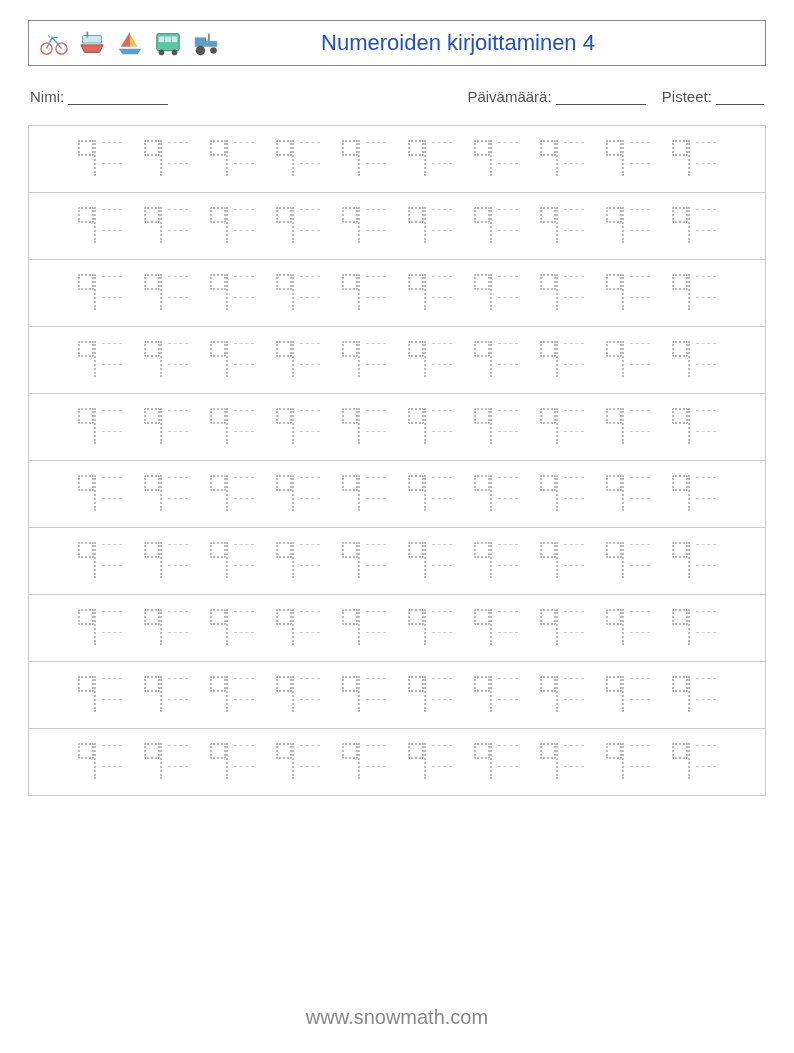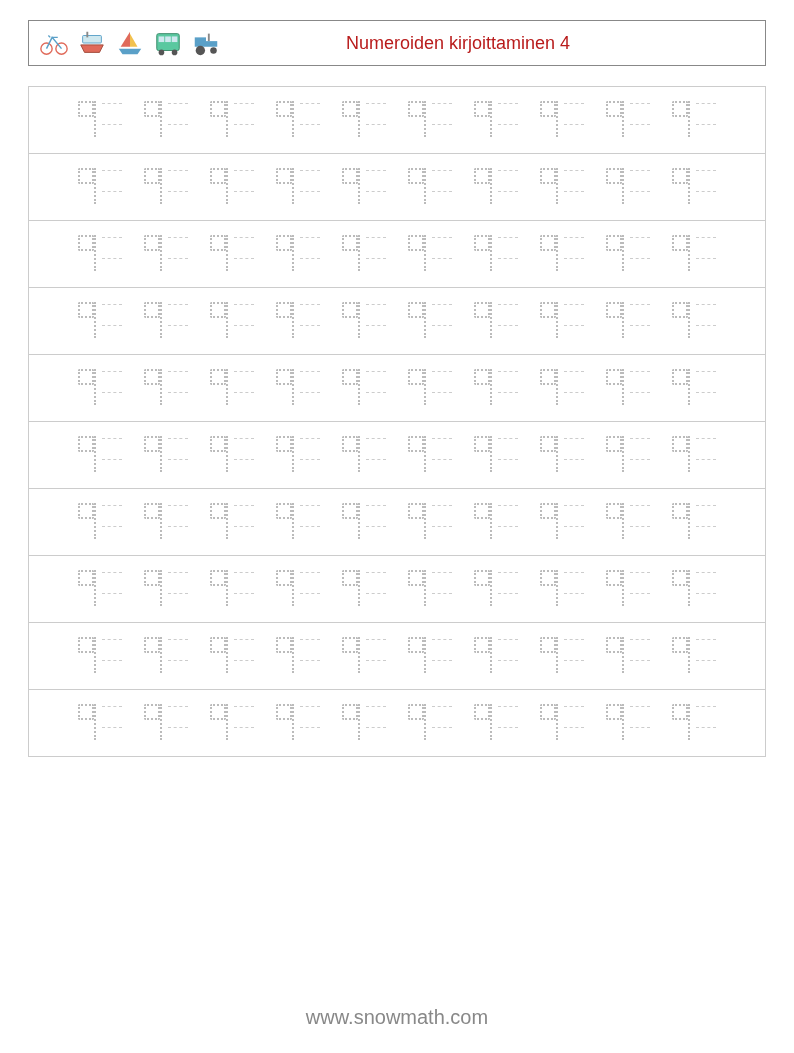--- a/index.html
+++ b/index.html
@@ -26,22 +26,22 @@
     box-sizing: border-box;
   }
   .header-icons {
     display: flex;
     gap: 8px;
     align-items: center;
   }
   .header-title {
     flex: 1;
     text-align: center;
-    font-size: 18px;
-    color: #b91c1c;
+    font-size: 22px;
+    color: #1d4ed8;
     padding-right: 60px;
   }
   .meta-row {
     display: flex;
     margin-top: 22px;
     font-size: 15px;
     color: #555;
     padding: 0 2px;
   }
   .meta-left { flex: 1; }
@@ -151,20 +151,36 @@
         <rect x="4" y="8" width="12" height="10" fill="#5aa0c8"></rect>
         <rect x="16" y="12" width="12" height="6" fill="#5aa0c8"></rect>
         <circle cx="10" cy="22" r="5" fill="#555"></circle>
         <circle cx="24" cy="22" r="3.5" fill="#555"></circle>
         <rect x="18" y="4" width="2" height="8" fill="#888"></rect>
       </svg>
     </div>
     <div class="header-title">Numeroiden kirjoittaminen 4</div>
   </div>
 
+  <div class="meta-row">
+    <div class="meta-left">
+      <span>Nimi:</span>
+      <span class="blank blank-lg"></span>
+    </div>
+    <div class="meta-right">
+      <div>
+        <span>Päivämäärä:</span>
+        <span class="blank blank-md"></span>
+      </div>
+      <div>
+        <span>Pisteet:</span>
+        <span class="blank blank-sm"></span>
+      </div>
+    </div>
+  </div>
 
   <div class="grid" id="practice-grid">
       <div class="grid-row">
         <div class="cell">
           <div class="trace-9"></div>
           <div class="guide"></div>
         </div>
         <div class="cell">
           <div class="trace-9"></div>
           <div class="guide"></div>

